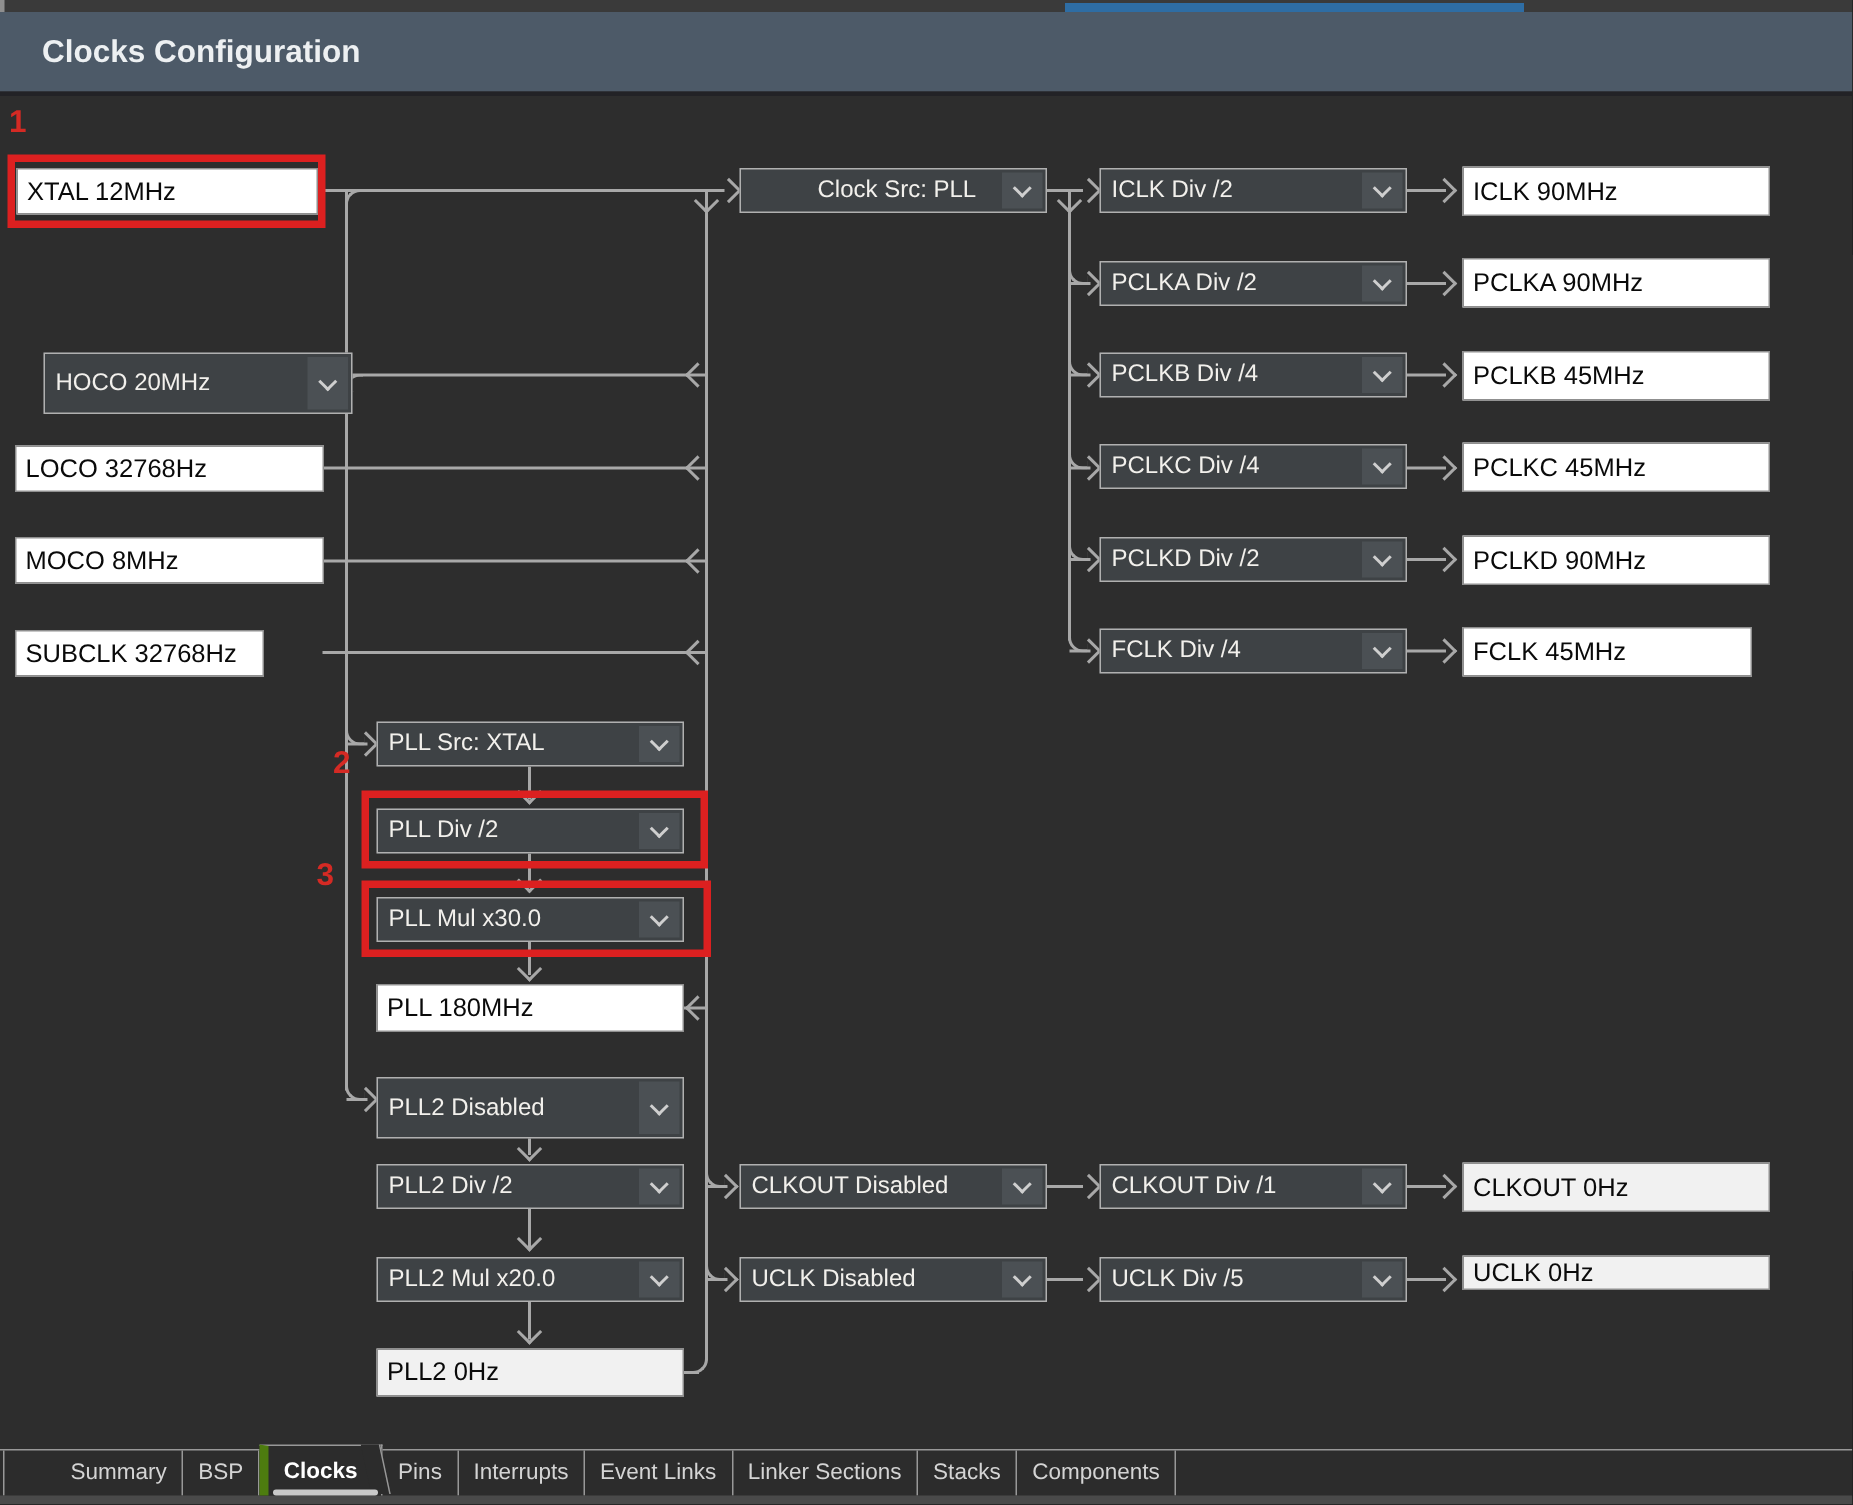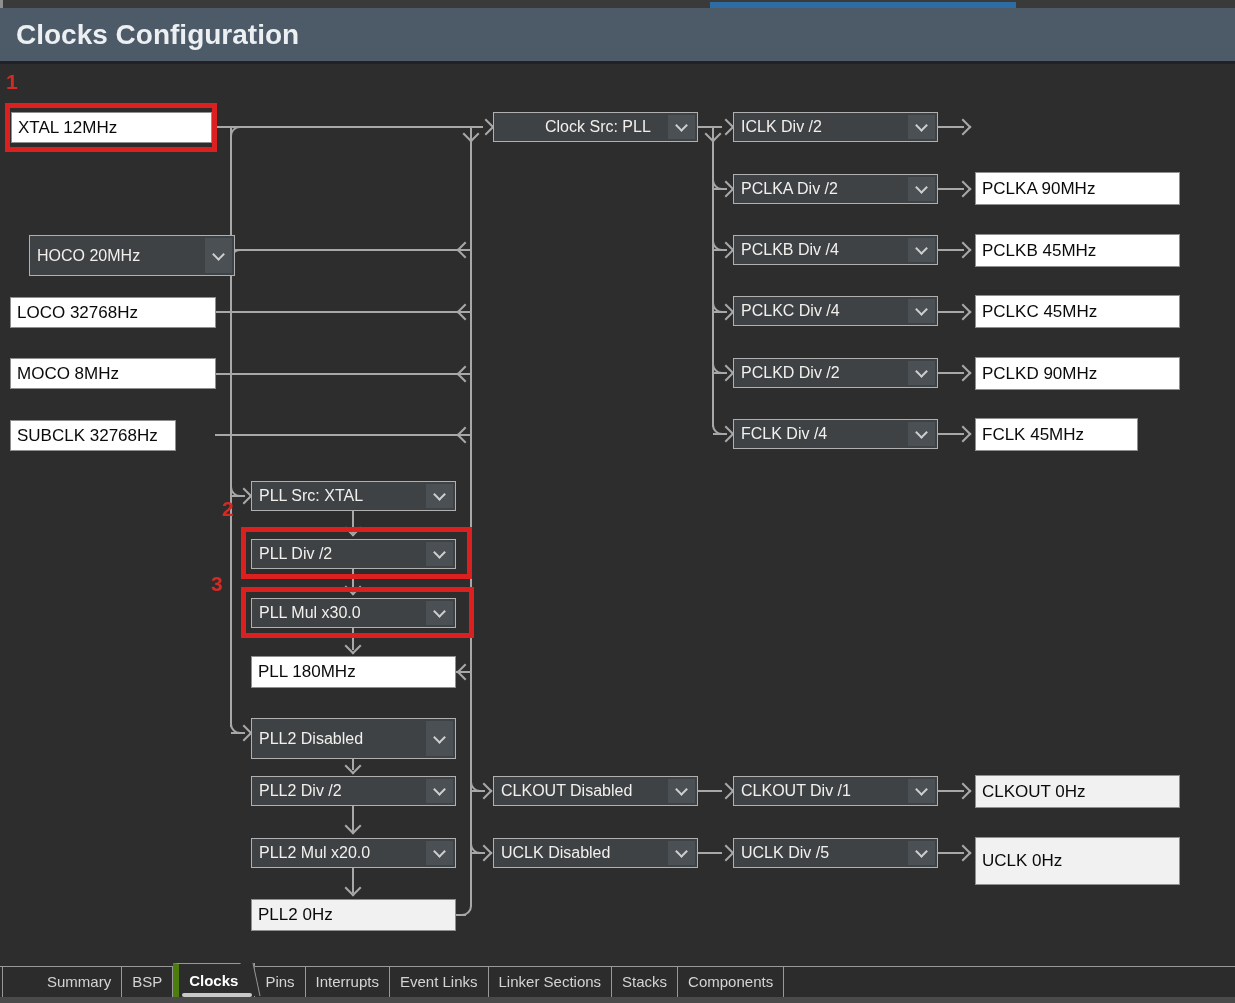--- a/index.html
+++ b/index.html
@@ -6,21 +6,21 @@
   #app{position:relative;width:1235px;height:1003px;background:#2d2d2d;overflow:hidden;
        font-family:"Liberation Sans",sans-serif;-webkit-font-smoothing:antialiased;}
 
   
   .topstrip{position:absolute;left:0;top:0;width:100%;height:8px;background:#3a3a3a;}
   .topstrip .edge{position:absolute;left:0;top:0;width:3px;height:10px;background:#8f8f8f;}
   .topstrip .accent{position:absolute;left:710px;top:2px;width:306px;height:6px;background:#2e6da4;}
 
   
   .header{position:absolute;left:0;top:8px;width:100%;height:53px;background:#4d5a68;}
-  .header .title{position:absolute;left:16px;top:0;line-height:53px;font-size:28px;font-weight:bold;color:#edf0f2;}
+  .header .title{position:absolute;left:28px;top:0;line-height:53px;font-size:21px;font-weight:bold;color:#edf0f2;}
   .header-sep{position:absolute;left:0;top:61px;width:100%;height:3px;background:#222226;}
 
   
   .bx{position:absolute;box-sizing:border-box;display:flex;align-items:center;}
   .field{background:#ffffff;border:1px solid #8f8f8f;color:#0a0a0a;font-size:17px;}
   .ofield{background:#f1f1f1;border:1px solid #8f8f8f;color:#0a0a0a;font-size:17px;}
   .field .lbl,.ofield .lbl{padding-left:6px;white-space:nowrap;}
   .sel{background:#3e4245;border:1px solid #b0b0b0;color:#f2f0ec;font-size:16px;}
   .sel .lbl{padding-left:7px;white-space:nowrap;}
   .ddp{position:absolute;top:2px;bottom:2px;right:2px;width:27px;background:#4b5054;
@@ -285,39 +285,42 @@
         <i></i>
       </span>
   </div>
   <div class="bx sel" style="left:733px;top:838px;width:205px;height:30px;">
     <span class="lbl">UCLK Div /5</span>
     <span class="ddp">
         <i></i>
       </span>
   </div>
 
+  <div class="bx field" style="left:975px;top:111px;width:205px;height:33px;">
+    <span class="lbl">ICLK 90MHz</span>
+  </div>
   <div class="bx field" style="left:975px;top:172px;width:205px;height:33px;">
     <span class="lbl">PCLKA 90MHz</span>
   </div>
   <div class="bx field" style="left:975px;top:234px;width:205px;height:33px;">
     <span class="lbl">PCLKB 45MHz</span>
   </div>
   <div class="bx field" style="left:975px;top:295px;width:205px;height:33px;">
     <span class="lbl">PCLKC 45MHz</span>
   </div>
   <div class="bx field" style="left:975px;top:357px;width:205px;height:33px;">
     <span class="lbl">PCLKD 90MHz</span>
   </div>
-  <div class="bx field" style="left:975px;top:418px;width:163px;height:33px;">
+  <div class="bx field" style="left:975px;top:418px;width:193px;height:33px;">
     <span class="lbl">FCLK 45MHz</span>
   </div>
   <div class="bx ofield" style="left:975px;top:775px;width:205px;height:33px;">
     <span class="lbl">CLKOUT 0Hz</span>
   </div>
-  <div class="bx ofield" style="left:975px;top:837px;width:205px;height:48px;text-align:center;">
+  <div class="bx ofield" style="left:975px;top:837px;width:205px;height:23px;text-align:center;">
     <span class="lbl">UCLK 0Hz</span>
   </div>
 
   <div class="rednum" style="left:6px;top:70px;">1</div>
   <div class="redbox" style="left:5px;top:103px;width:212px;height:49px;"></div>
   <div class="rednum" style="left:222px;top:497px;">2</div>
   <div class="redbox" style="left:241px;top:527px;width:231px;height:52px;"></div>
   <div class="rednum" style="left:211px;top:572px;">3</div>
   <div class="redbox" style="left:241px;top:587px;width:233px;height:51px;"></div>
 

